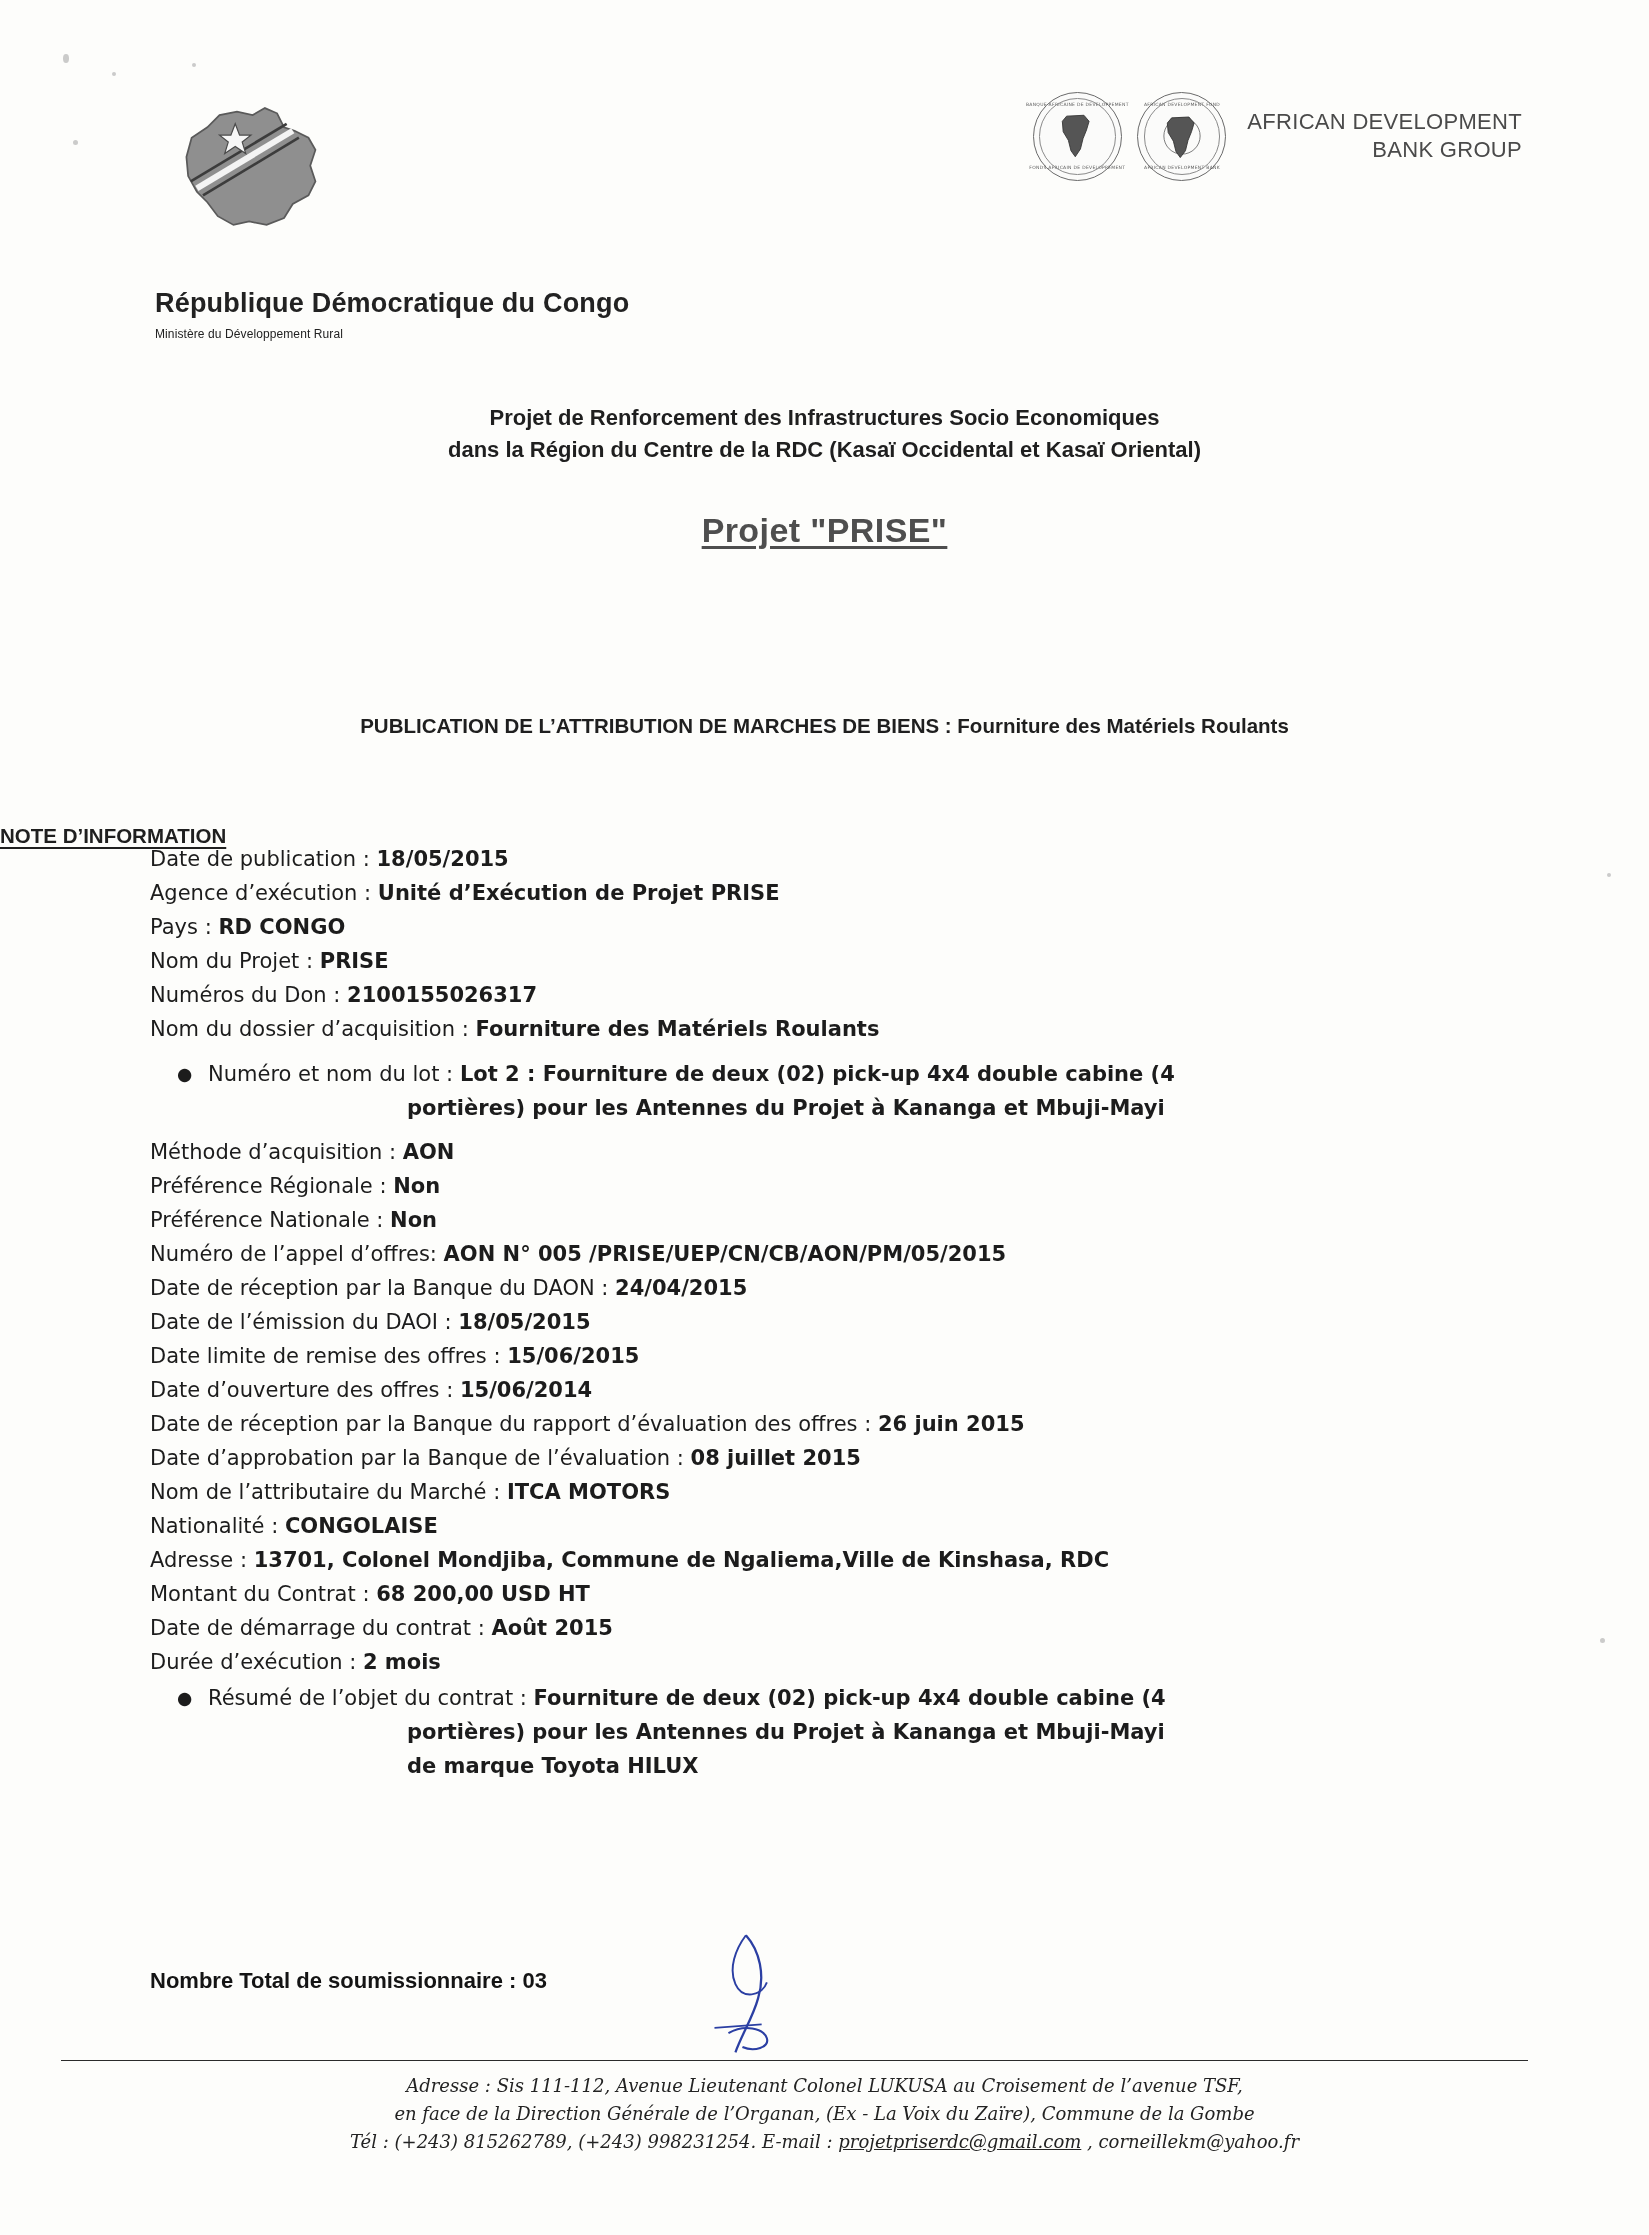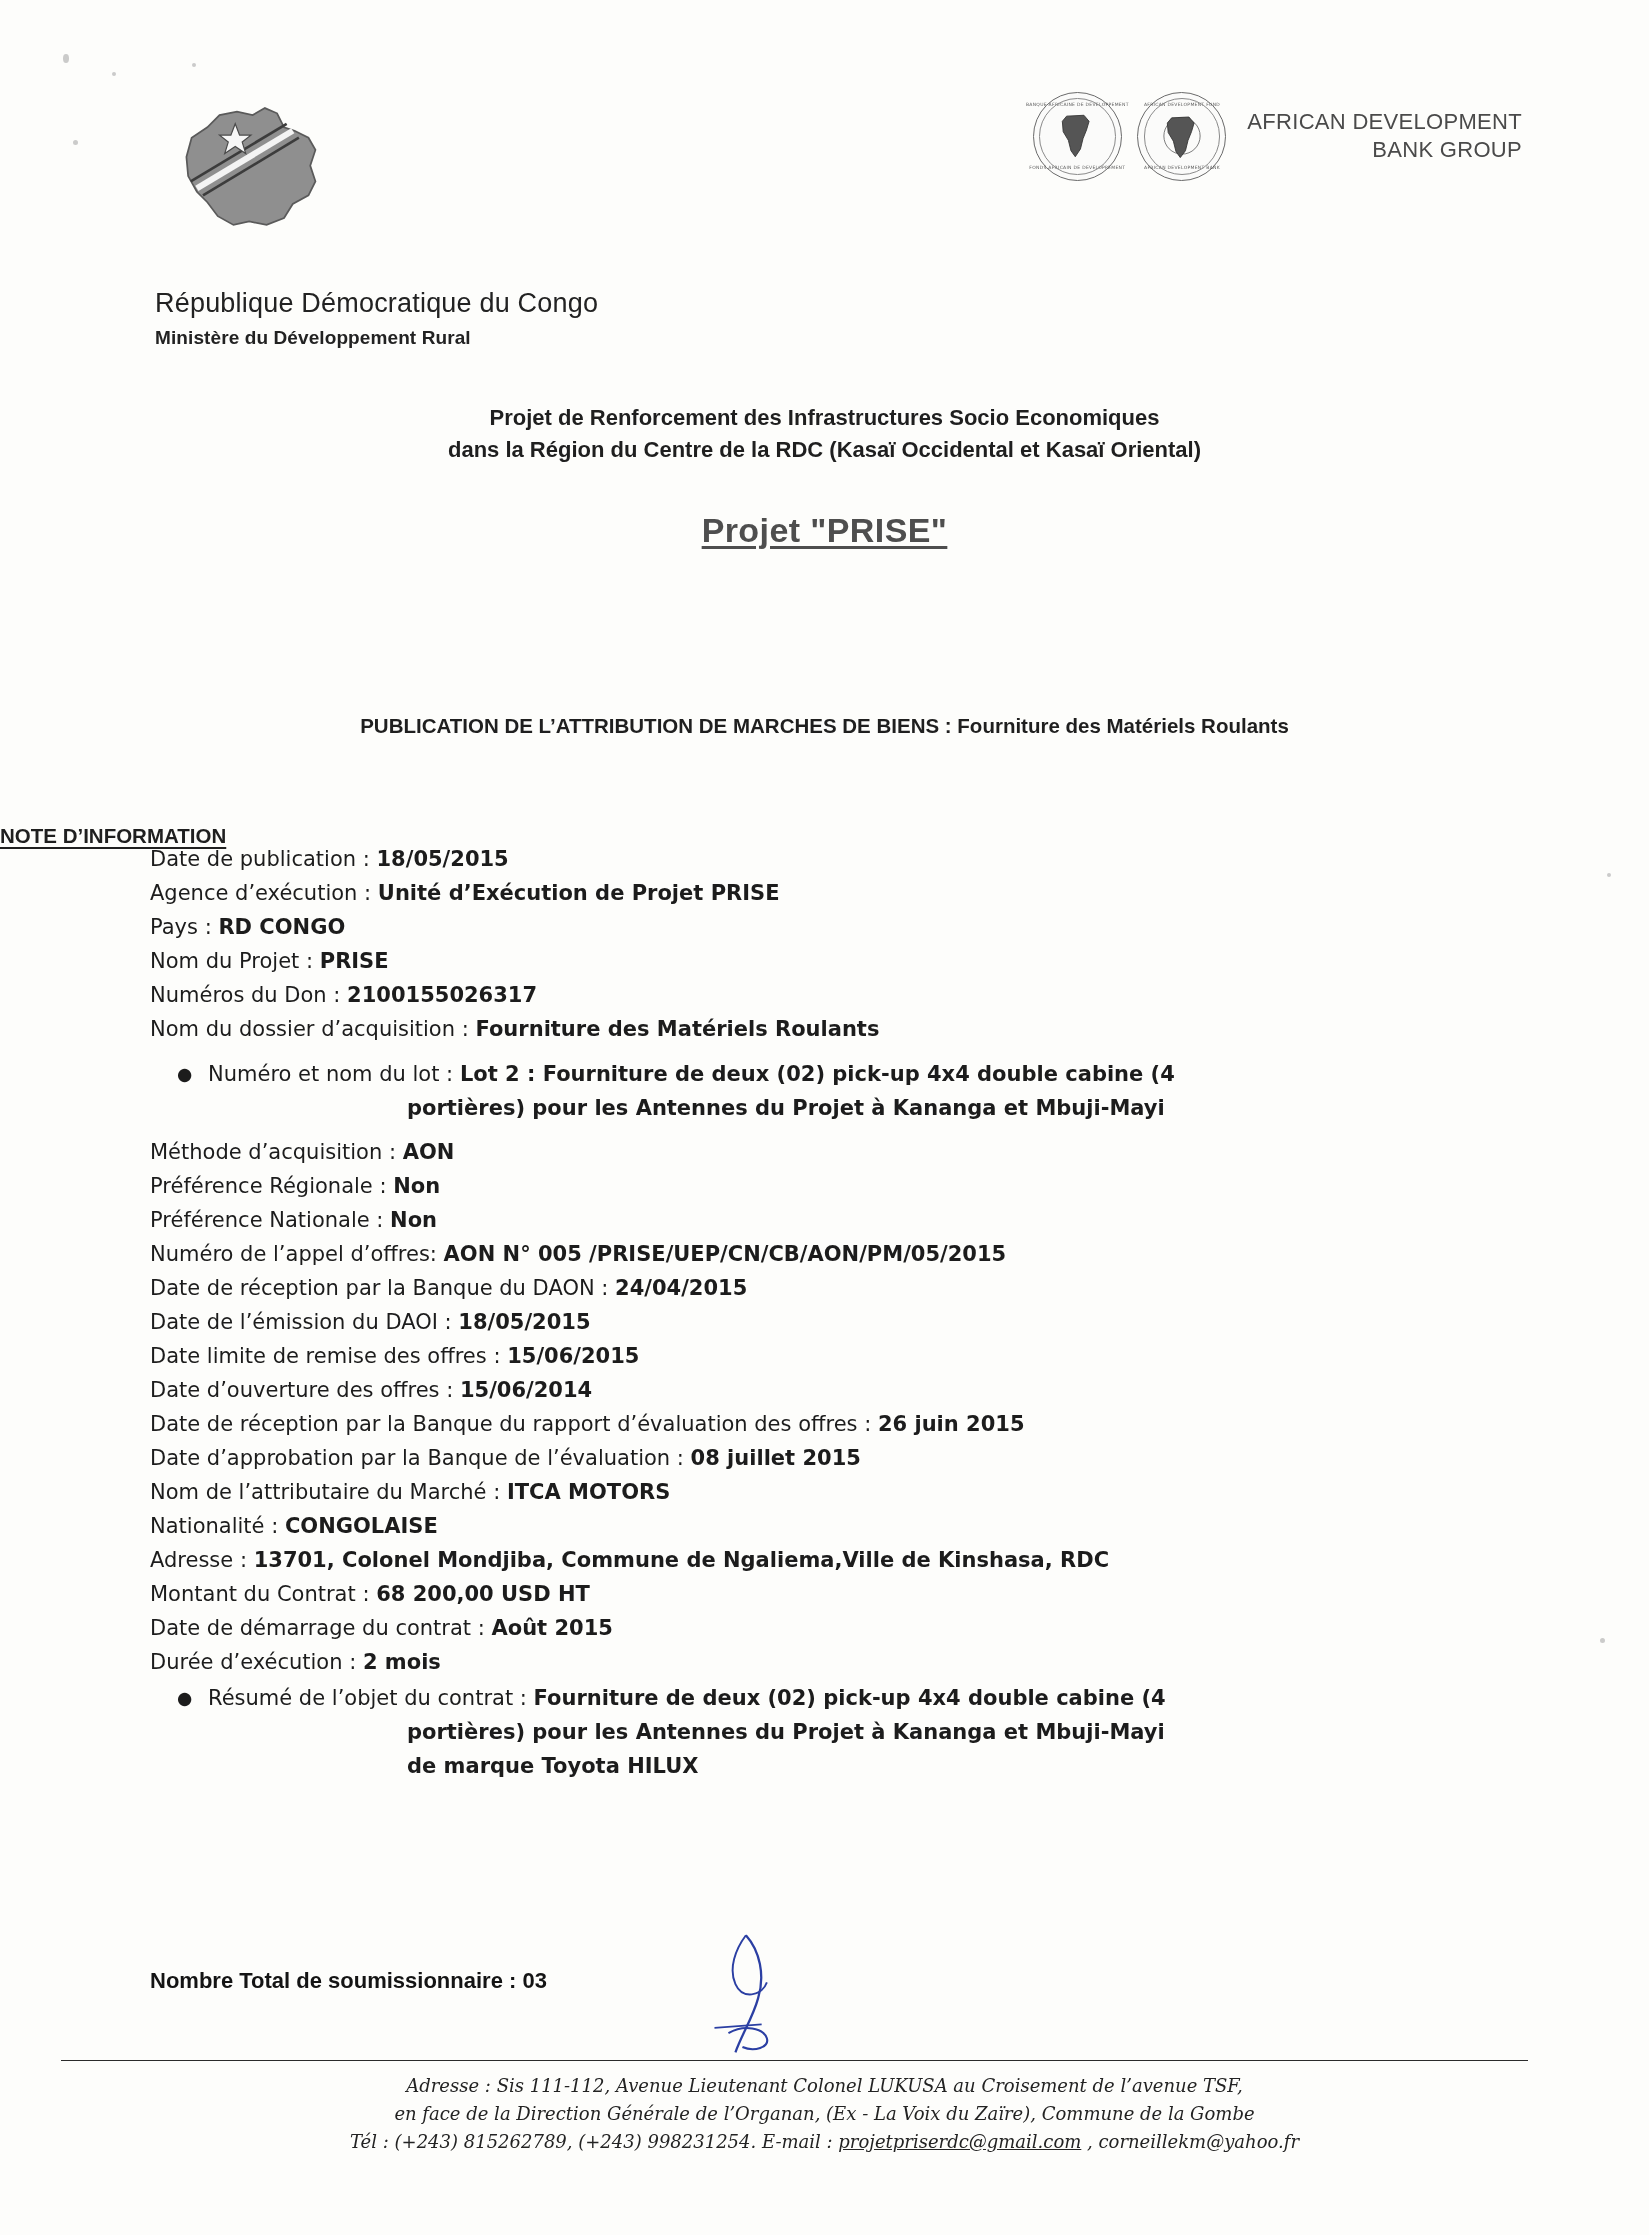--- a/index.html
+++ b/index.html
@@ -96,30 +96,30 @@
   }
 
   
   .country-block {
     position: absolute;
     left: 155px;
     top: 288px;
   }
   .country {
     font-family: "Liberation Sans", sans-serif;
-    font-weight: normal;
+    font-weight: bold;
     font-size: 27px;
     color: #222;
     letter-spacing: 0.2px;
     text-align: right;
   }
   .ministry {
     font-family: "Liberation Sans", sans-serif;
-    font-weight: bold;
-    font-size: 19px;
+    font-weight: normal;
+    font-size: 12px;
     color: #222;
     margin-top: 7.9px;
     letter-spacing: 0.1px;
   }
   .project-lines {
     position: absolute;
     left: 0;
     top: 402px;
     width: 100%;
     text-align: center;

